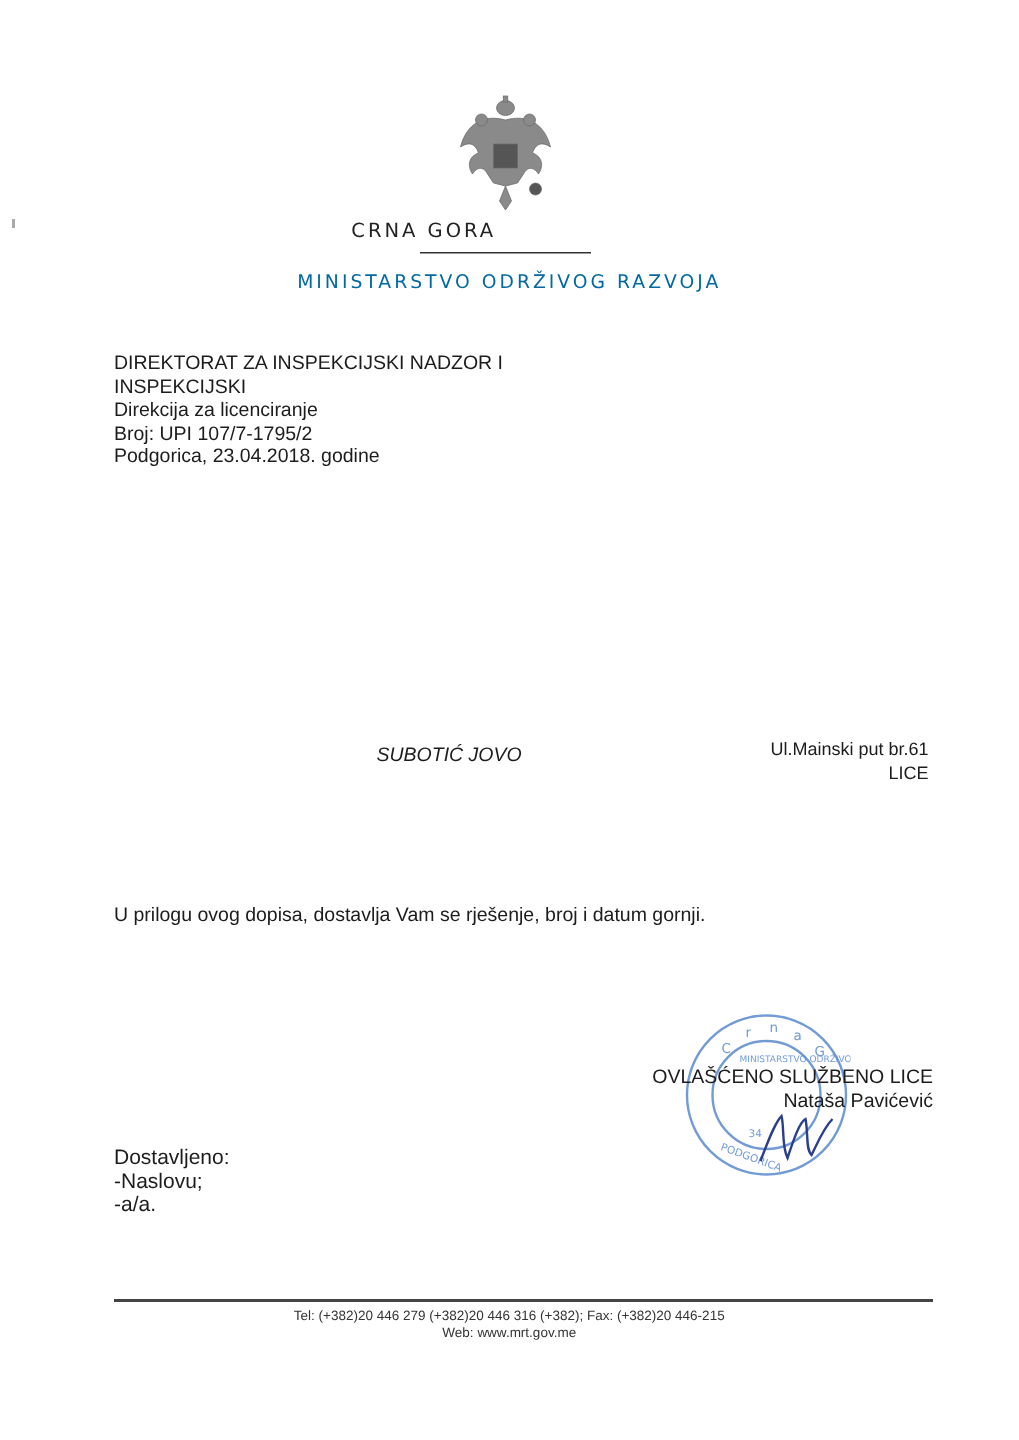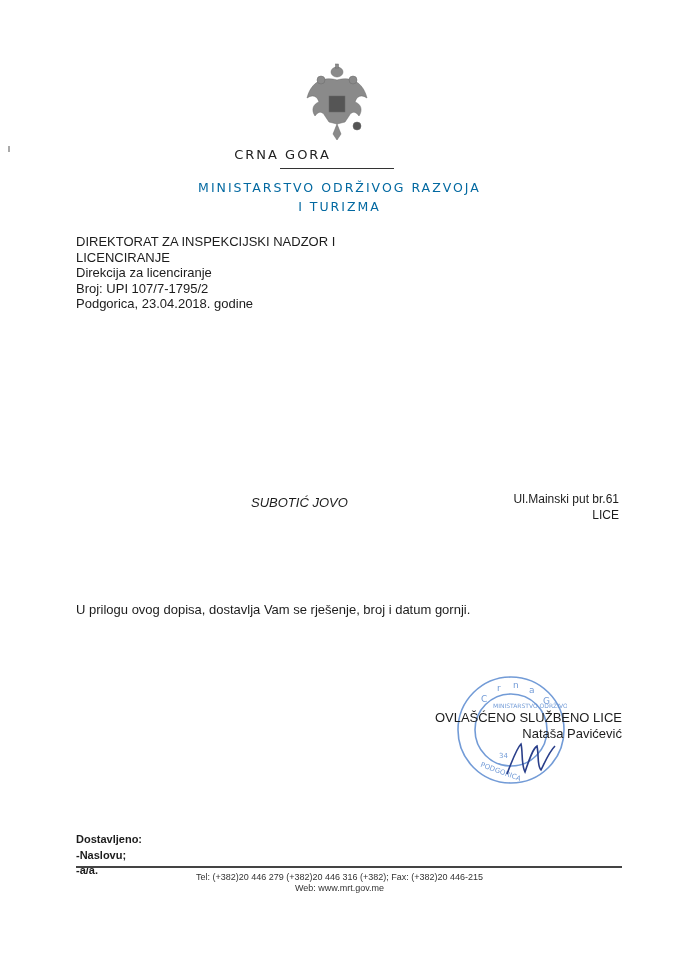--- a/index.html
+++ b/index.html
@@ -10,21 +10,21 @@
     .abs { position: absolute; }
     .crest { left: 303px; top: 62px; width: 68px; height: 82px; }
     .crna-gora { left: 0; width: 565px; top: 147px; text-align: center; font-family: "DejaVu Sans", sans-serif; font-size: 13px; letter-spacing: 2px; color: #222; }
     .rule { left: 280px; top: 168px; width: 114px; height: 1px; background: #333; }
     .ministry { left: 0; width: 679px; top: 178px; text-align: center; font-family: "DejaVu Sans", sans-serif; font-size: 12.5px; letter-spacing: 2px; line-height: 19px; color: #0369a1; }
     .header-block { left: 76px; top: 234px; font-size: 13px; line-height: 15.5px; }
     .recipient { left: 251px; top: 495px; font-size: 13px; font-style: italic; }
     .address { right: 60px; top: 492px; font-size: 12px; line-height: 15.5px; text-align: right; }
     .body-text { left: 76px; top: 602px; font-size: 13px; }
     .sig-block { right: 57px; top: 710px; font-size: 13px; line-height: 15.5px; text-align: right; }
-    .delivered { left: 76px; top: 832px; font-size: 11px; line-height: 15.5px; font-weight: bold; }
+    .delivered { left: 76px; top: 764px; font-size: 14px; line-height: 15.5px; }
     .footer-rule { left: 76px; top: 866px; width: 546px; height: 2px; background: #444; }
     .footer { left: 0; width: 679px; top: 872px; text-align: center; font-size: 9px; line-height: 11px; color: #333; }
     .stamp { left: 455px; top: 674px; width: 112px; height: 112px; }
     .signature { left: 503px; top: 738px; width: 56px; height: 40px; }
     .margin-mark { left: 8px; top: 146px; width: 2px; height: 6px; background: #aaa; }
     .line { display: block; white-space: nowrap; }
   </style>
 </head>
 <body>
 
@@ -40,26 +40,25 @@
     <circle cx="54" cy="64" r="4" fill="#555"></circle>
     <circle cx="18" cy="18" r="4"></circle>
     <circle cx="50" cy="18" r="4"></circle>
   </g>
 </svg>
 
 <div class="abs crna-gora">CRNA GORA</div>
 <div class="abs rule"></div>
 <div class="abs ministry">
   <span class="line">MINISTARSTVO ODRŽIVOG RAZVOJA</span>
-  <span class="line">I TURIZMA</span>
 </div>
 
 <div class="abs header-block">
   <span class="line">DIREKTORAT ZA  INSPEKCIJSKI NADZOR I</span>
-  <span class="line">LICENCIRANJE</span>
+  <span class="line">INSPEKCIJSKI</span>
   <span class="line">Direkcija za licenciranje</span>
   <span class="line">Broj: UPI 107/7-1795/2</span>
   <span class="line">Podgorica, 23.04.2018. godine</span>
 </div>
 
 <div class="abs recipient">SUBOTIĆ JOVO</div>
 <div class="abs address">
   <span class="line">Ul.Mainski put br.61</span>
   <span class="line">LICE</span>
 </div>

